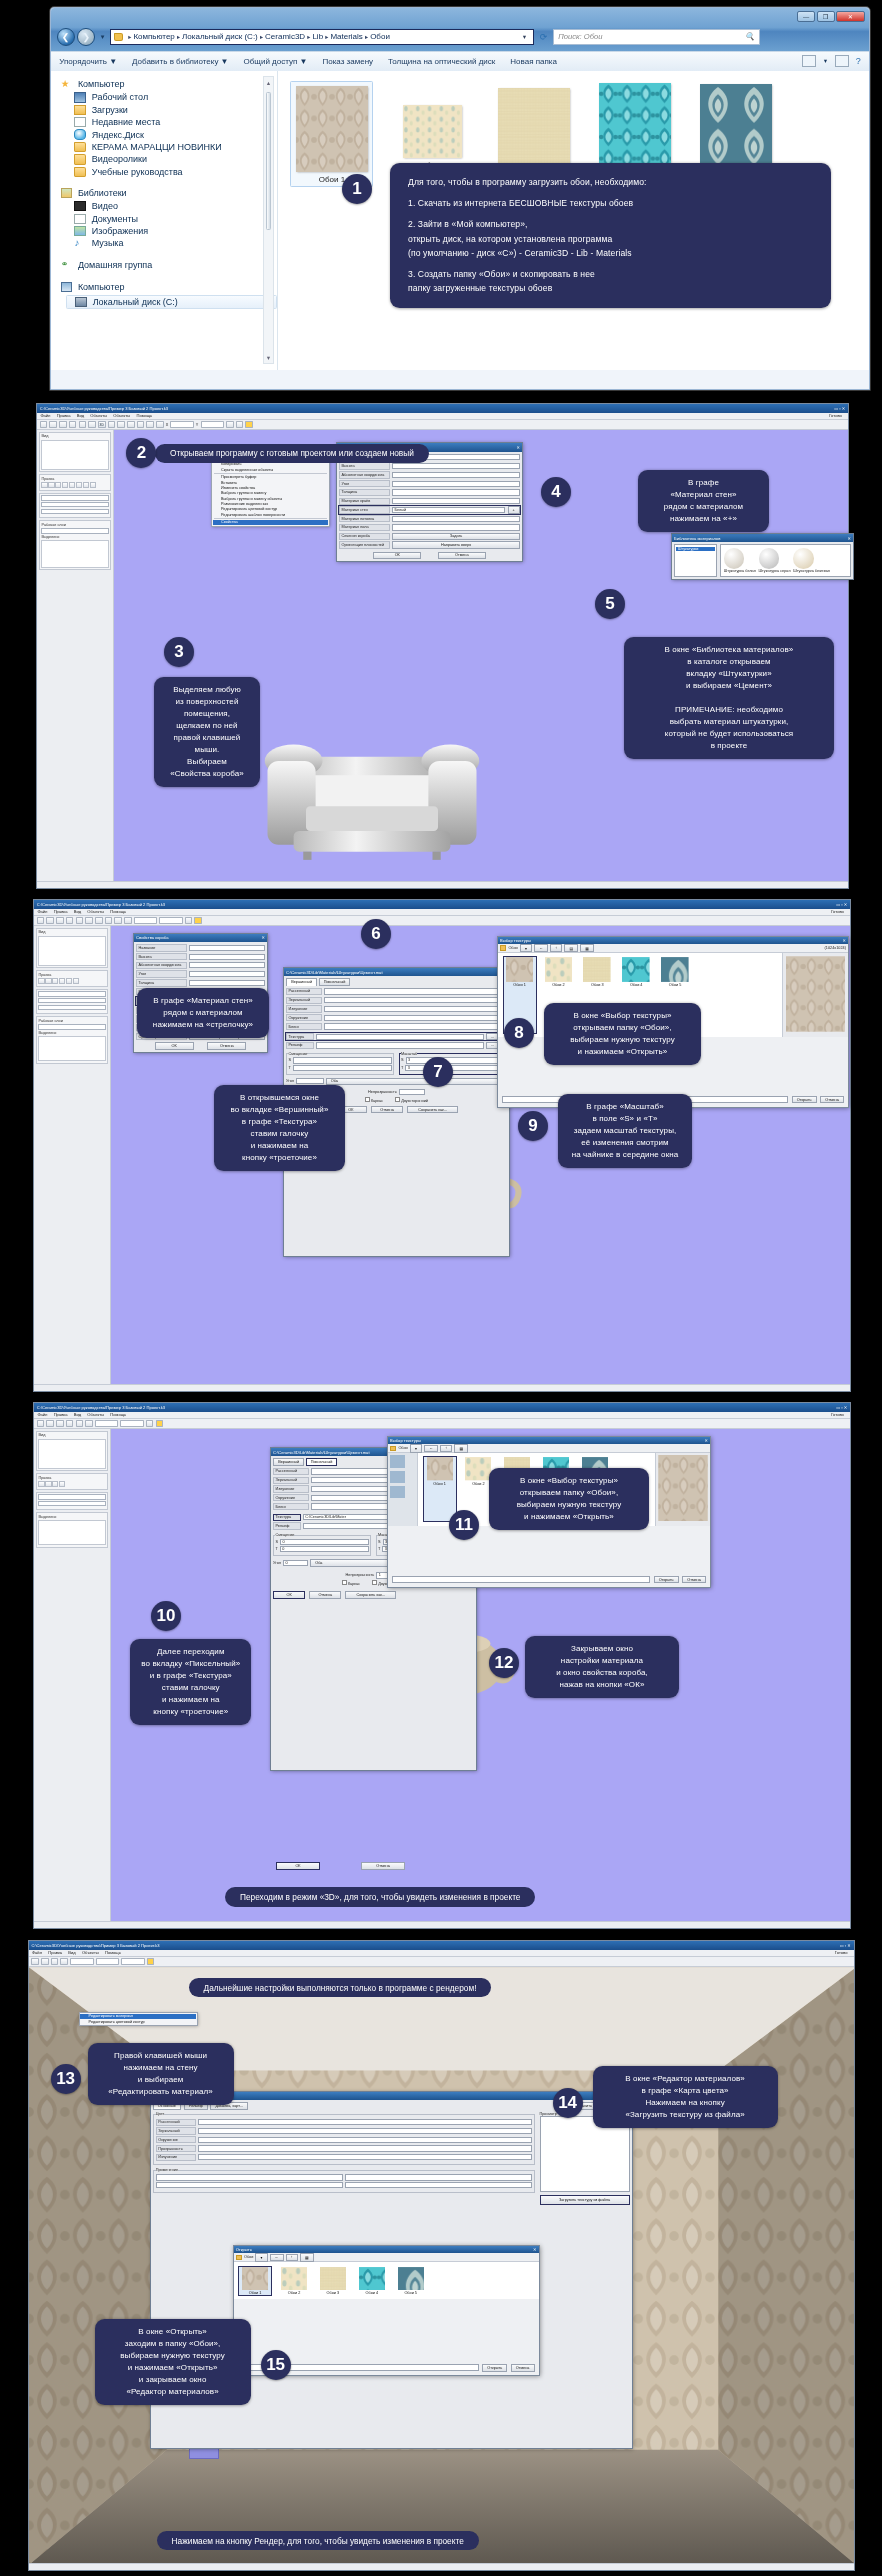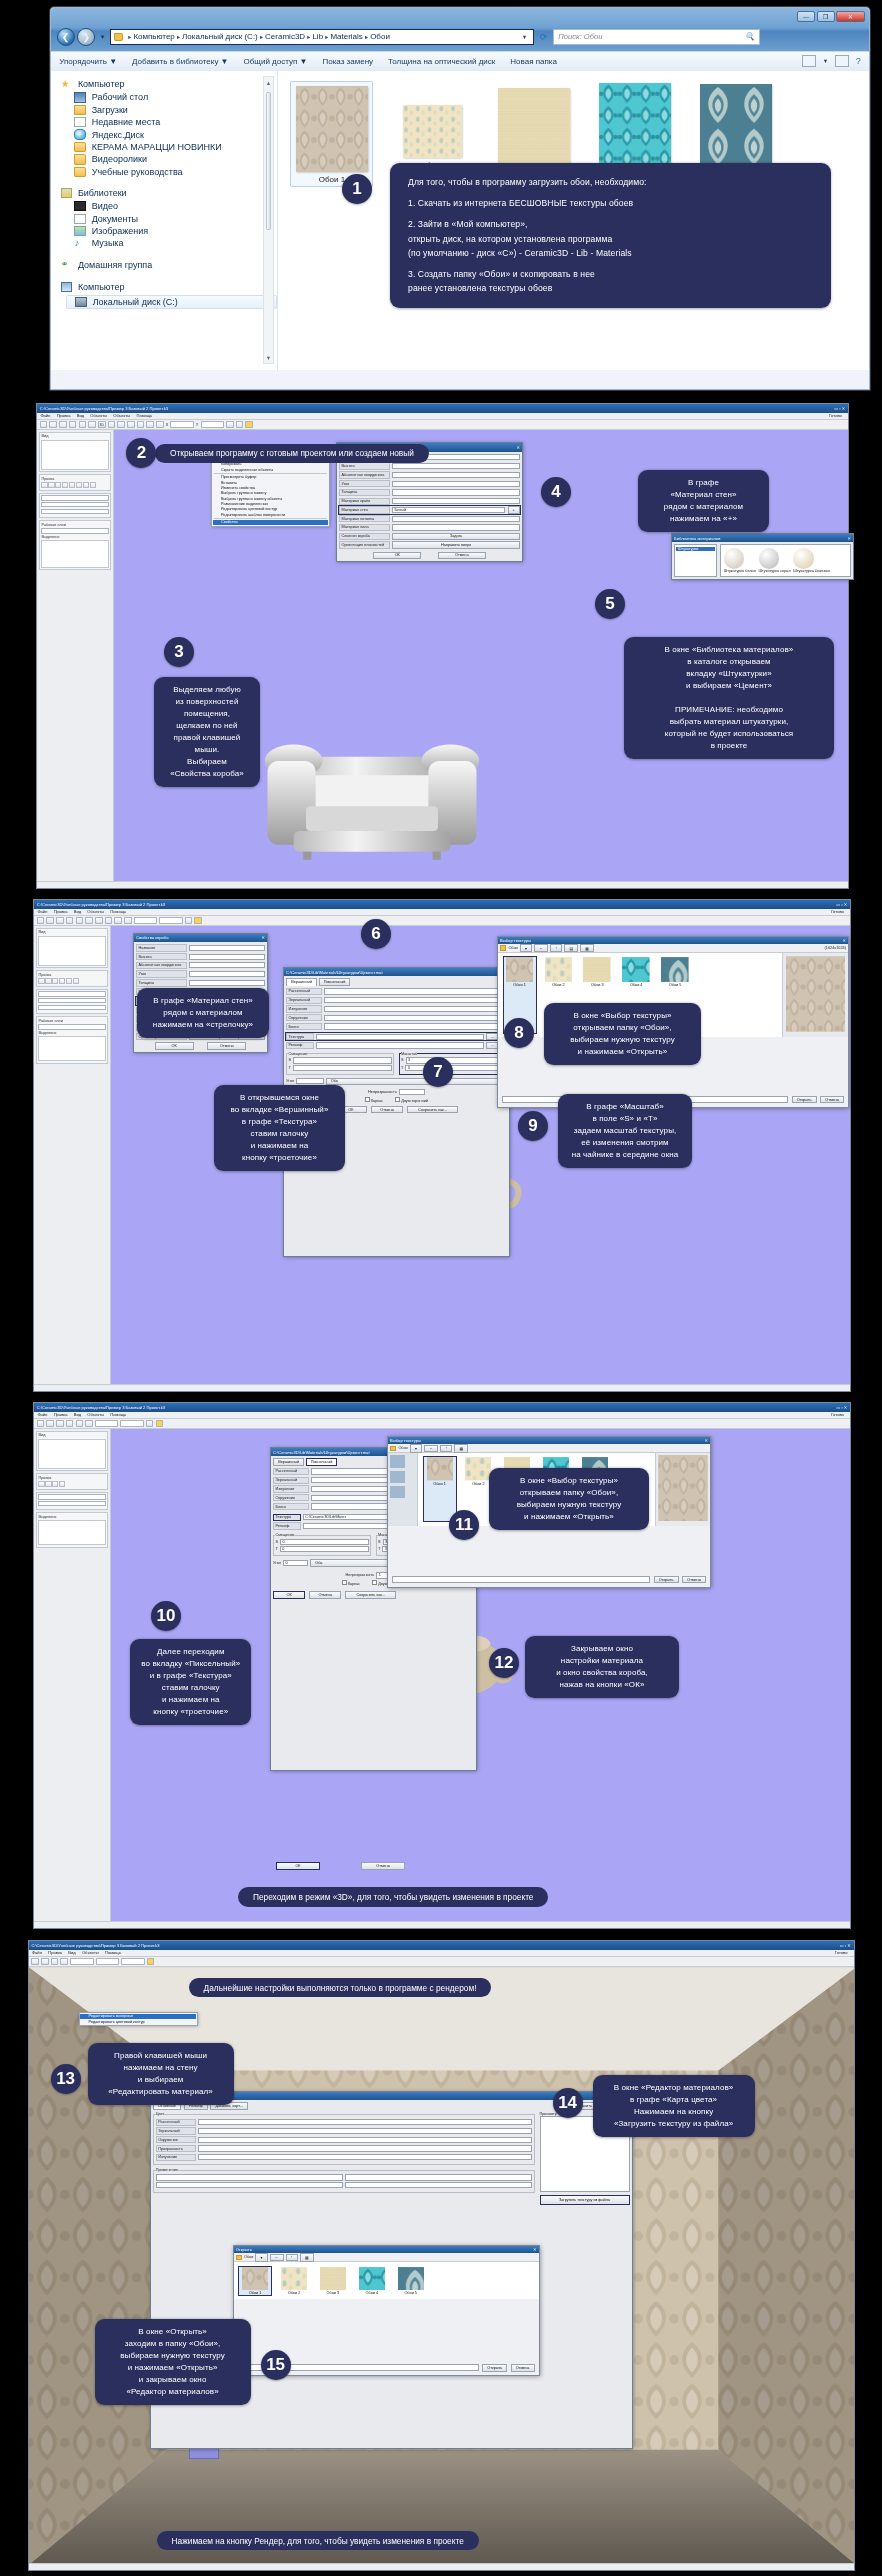--- a/index.html
+++ b/index.html
@@ -417,21 +417,21 @@
         <div class="cbox left" style="left:112px; top:92px; width:441px; padding:12.4px 18px; font-size:8.6px; line-height:1.65;">
           <div>Для того, чтобы в программу загрузить обои, необходимо:</div>
           <div style="height:6.9px"></div>
           <div>1. Скачать из интернета БЕСШОВНЫЕ текстуры обоев</div>
           <div style="height:6.9px"></div>
           <div>2. Зайти в «Мой компьютер»,</div>
           <div>открыть диск, на котором установлена  программа</div>
           <div>(по умолчанию - диск «С») - Ceramic3D - Lib - Materials</div>
           <div style="height:6.9px"></div>
           <div>3. Создать папку «Обои» и скопировать в нее</div>
-          <div>ранее установлена текстуры обоев</div>
+          <div>папку загруженные текстуры обоев</div>
         </div>
       </div>
     </div>
 
   </div>
 </div>
 
 <div class="panel" id="p2" style="height:496px;">
   <div class="cadwin" style="left:36px; top:3.4px; width:813px; height:486px;">
     <div class="cad-title">
@@ -1234,21 +1234,21 @@
 открываем папку «Обои»,
 выбираем нужную текстуру
 и нажимаем «Открыть»</div>
 
       <div class="cnum md" style="left:378px; top:219px;">12</div>
       <div class="cbox" style="left:414px; top:207px; width:154px; white-space:pre-line;">Закрываем окно
 настройки материала
 и окно свойства короба,
 нажав на кнопки «ОК»</div>
 
-      <div class="cbar" style="left:127px; bottom:13.8px;">Переходим  в режим «3D», для того, чтобы увидеть изменения в проекте</div>
+      <div class="cbar" style="left:114px; bottom:13.8px;">Переходим  в режим «3D», для того, чтобы увидеть изменения в проекте</div>
     </div>
     <div class="cad-status"></div>
   </div>
 </div>
 
 <div class="panel" id="p5" style="height:639px;">
   <div class="cadwin" style="left:27.6px; top:3.4px; width:827px; height:631px;">
     <div class="cad-title">
       <span>C:\Ceramic3D\Учебные руководства\Пример 3 Базовый 2 Проект.k3</span>
       <span>▭ ▫ ✕</span>
@@ -1428,21 +1428,21 @@
       </div>
       <div style="position:absolute;left:160px;top:463px;width:30px;height:29px;background:#8f8fe0;border:0.7px solid #6a6ac0"></div>
 
       <div class="cnum md" style="left:22px; top:97px;">13</div>
       <div class="cbox" style="left:59px; top:76px; width:146px; white-space:pre-line;">Правой клавишей мыши
 нажимаем на стену
 и выбираем
 «Редактировать материал»</div>
 
       <div class="cnum md" style="left:524px; top:121px;">14</div>
-      <div class="cbox" style="left:564px; top:99px; width:162px; white-space:pre-line;margin-top:9px;">В окне «Редактор материалов»
+      <div class="cbox" style="left:564px; top:99px; width:185px; white-space:pre-line;">В окне «Редактор материалов»
 в графе «Карта цвета»
 Нажимаем на кнопку
 «Загрузить текстуру из файла»</div>
 
       <div class="cnum md" style="left:232px; top:383px;">15</div>
       <div class="cbox" style="left:66px; top:352px; width:156px; white-space:pre-line;">В окне «Открыть»
 заходим в папку «Обои»,
 выбираем нужную текстуру
 и нажимаем «Открыть»
 и закрываем окно

